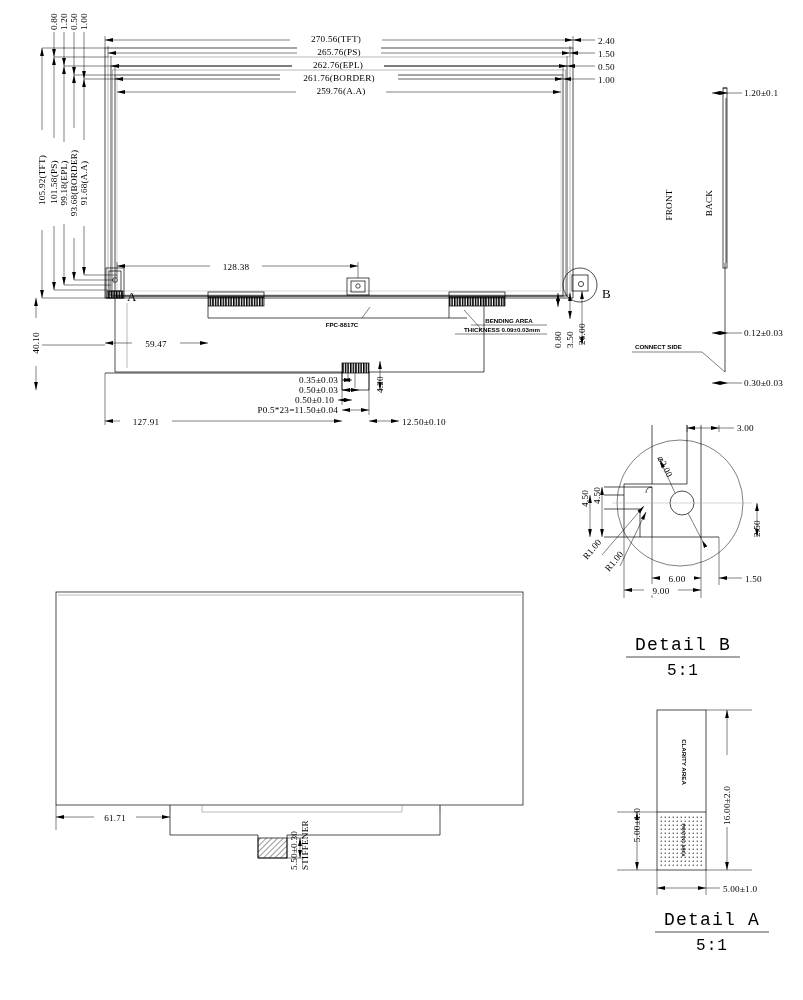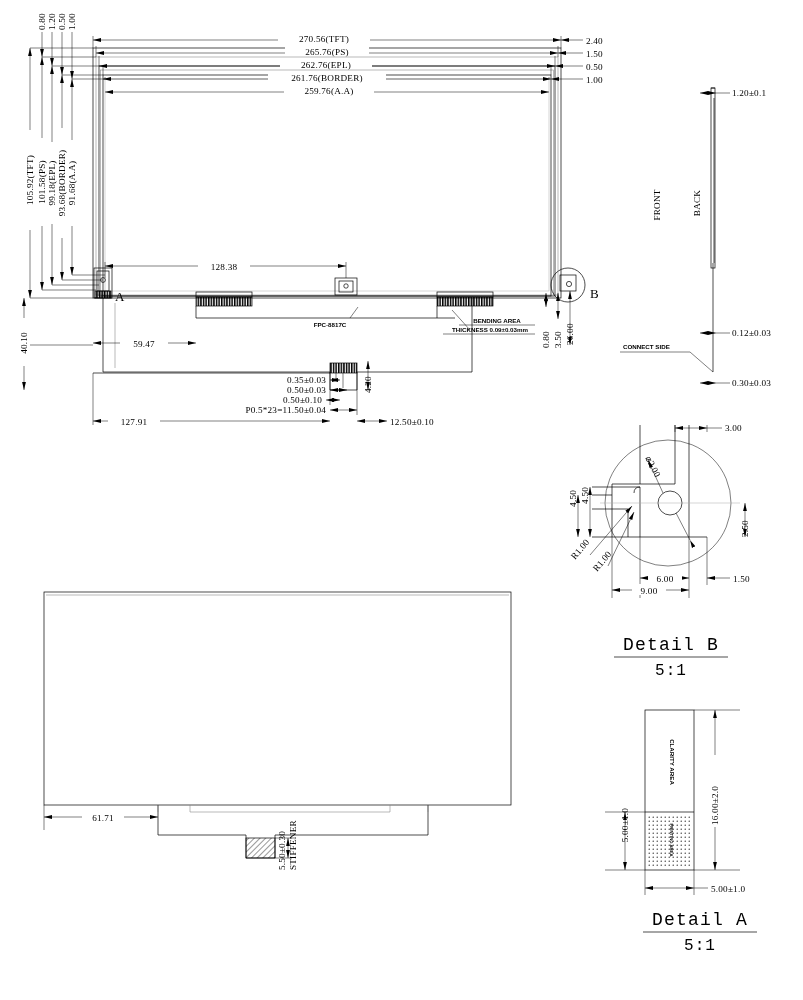--- a/index.html
+++ b/index.html
@@ -10,21 +10,21 @@
   body {
     width: 803px;
     height: 1000px;
     position: relative;
     font-family: "Liberation Serif", serif;
     color: #000000;
     overflow: hidden;
   }
   #drawing-root {
     position: absolute;
-    left: 0; top: 0;
+    left: 12px; top: 0;
     width: 690px;
     height: 1000px;
   }
   svg#cad {
     display: block;
     width: 803px;
     height: 1000px;
     shape-rendering: geometricPrecision;
   }
   .ln { stroke: #000; stroke-width: 0.7; fill: none; }

